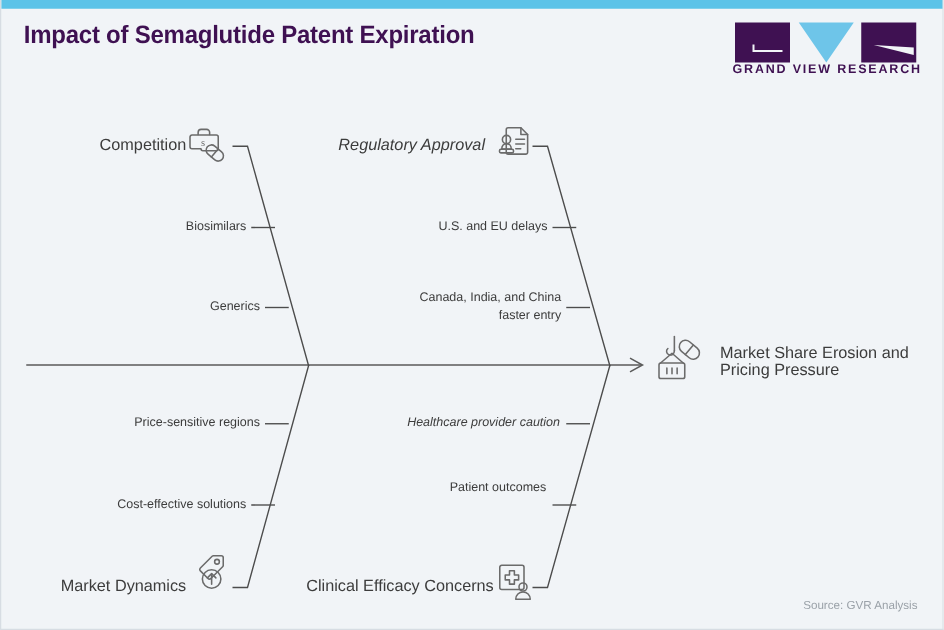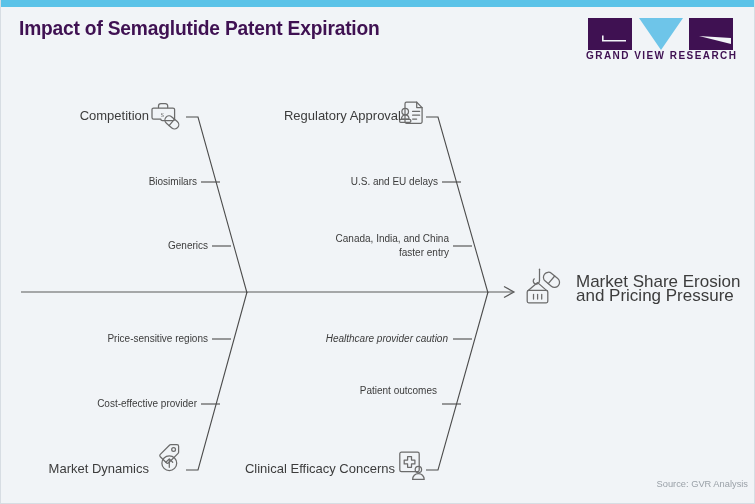--- a/index.html
+++ b/index.html
@@ -64,26 +64,26 @@
     color:#3c3c3c;
     line-height:13.5px;
     white-space:pre;
   }
   .lbl.r{text-align:right;}
   .cat{font-size:13px;color:#3c3c3c;}
   #effect-label{
     position:absolute;
     left:575px;top:275px;
     width:170px;
-    font-size:17px;
+    font-size:13px;
     line-height:14px;
     color:#3c3c3c;
   }
   #source-note{
-    position:absolute;right:6px;bottom:14px;
+    position:absolute;right:20px;bottom:14px;
     font-size:9.3px;color:#9aa1a8;
     white-space:nowrap;
   }
 </style>
 </head>
 <body>
 
 <div id="canvas">
 
   <div id="top-accent"></div>
@@ -183,28 +183,28 @@
         <line class="ico" x1="9" y1="0" x2="9" y2="10"></line>
       </g>
     </g>
 
   </svg>
 
   <div class="lbl r cat" style="left:0px;top:109px;width:148px;">Competition</div>
   <div class="lbl r" style="left:0px;top:175px;width:196px;">Biosimilars</div>
   <div class="lbl r" style="left:0px;top:239px;width:207px;">Generics</div>
 
-  <div class="lbl r cat" style="left:237px;top:109px;width:163px;">Regulatory Approval</div>
+  <div class="lbl r cat" style="left:224px;top:109px;width:163px;font-style:italic;">Regulatory Approval</div>
   <div class="lbl r" style="left:250px;top:232px;width:198px;">Canada, India, and China
 faster entry</div>
   <div class="lbl r" style="left:250px;top:175px;width:187px;">U.S. and EU delays</div>
 
   <div class="lbl r cat" style="left:0px;top:462px;width:148px;">Market Dynamics</div>
   <div class="lbl r" style="left:0px;top:332px;width:207px;">Price-sensitive regions</div>
-  <div class="lbl r" style="left:0px;top:397px;width:196px;">Cost-effective provider</div>
+  <div class="lbl r" style="left:0px;top:397px;width:196px;">Cost-effective solutions</div>
 
   <div class="lbl r cat" style="left:228px;top:462px;width:166px;">Clinical Efficacy Concerns</div>
   <div class="lbl r" style="left:240px;top:332px;width:207px;font-style:italic;">Healthcare provider caution</div>
   <div class="lbl r" style="left:240px;top:384px;width:196px;">Patient outcomes</div>
 
   <div id="effect-label">Market Share Erosion and Pricing Pressure</div>
 
   <div id="source-note">Source: GVR Analysis</div>
 
 </div>

